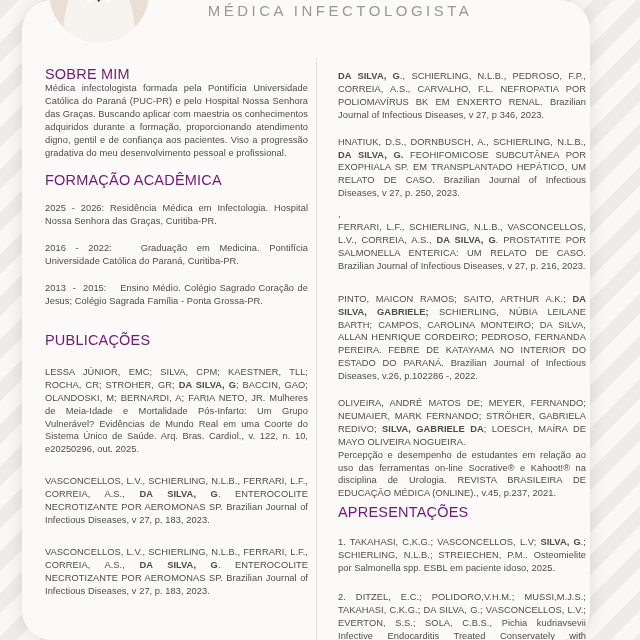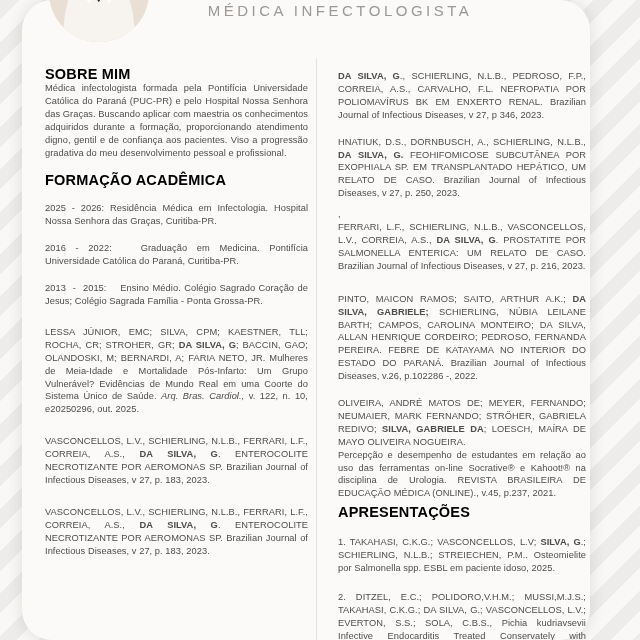--- a/index.html
+++ b/index.html
@@ -22,41 +22,41 @@
     position:absolute;left:68px;top:0;width:500px;text-align:center;
     color:#9b9896;letter-spacing:3.5px;font-weight:400;
   }
   .subtitle{font-size:15px;margin-top:2px;white-space:nowrap;}
   .registration{font-size:15px;margin-top:7px;white-space:nowrap;}
   .divider{position:absolute;left:294px;top:58px;bottom:0;width:1px;background:#e3e2e0;}
   .col{position:absolute;top:58px;}
   .col-left{left:23px;width:263px;}
   .col-right{left:316px;width:248px;}
   .sec{
-    font-size:14.5px;font-weight:700;color:#000000;letter-spacing:.2px;margin:0;
+    font-size:14.5px;font-weight:400;color:#701a75;letter-spacing:.2px;margin:0;
   }
   .t-about{margin-top:8px;}
   .t-edu{margin-top:13px;}
   .t-pub{margin-top:24px;}
   .t-pres{margin-top:4px;}
   .body,.list p{
     font-size:9.3px;line-height:12.9px;color:#4d4d4d;text-align:justify;
     white-space:pre-line;margin:0;letter-spacing:.05px;
   }
   .about{}
   .edu-list p{margin-top:14px;}
   .pub-list p{margin-top:19px;}
   .pub-list p:first-child{margin-top:18px;}
   .right-pubs p{margin-top:14px;}
   .right-pubs p:first-child{margin-top:12px;}
   .right-pubs p:nth-child(3){margin-top:8px;}
   .right-pubs p:nth-child(4){margin-top:20px;}
   .pres-list p{margin-top:16px;}
   .b{font-weight:700;}
-  .i{font-style:italic;}
+  .i{}
 </style>
 </head>
 <body>
 
 <div class="page">
   <div class="card">
 
     <div class="photo">
       <svg viewBox="0 0 100 100">
         <rect x="0" y="0" width="100" height="100" fill="#eadfd5"></rect>
@@ -82,20 +82,21 @@
       <h2 class="sec t-about">SOBRE MIM</h2>
       <p class="body about">Médica infectologista formada pela Pontifícia Universidade Católica do Paraná (PUC-PR) e pelo Hospital Nossa Senhora das Graças. Buscando aplicar com maestria os conhecimentos adquiridos durante a formação, proporcionando atendimento digno, gentil e de confiança aos pacientes. Viso a progressão gradativa do meu desenvolvimento pessoal e profissional.</p>
 
       <h2 class="sec t-edu">FORMAÇÃO ACADÊMICA</h2>
       <div class="list edu-list">
           <p>2025 - 2026: Residência Médica em Infectologia. Hospital Nossa Senhora das Graças, Curitiba-PR.</p>
           <p>2016 - 2022: &nbsp;&nbsp;Graduação em Medicina. Pontifícia Universidade Católica do Paraná, Curitiba-PR.</p>
           <p>2013 &nbsp;- &nbsp;2015: &nbsp;&nbsp;&nbsp;Ensino Médio. Colégio Sagrado Coração de Jesus; Colégio Sagrada Família - Ponta Grossa-PR.</p>
         </div>
 
+      <h2 class="sec t-pub">PUBLICAÇÕES</h2>
       <div class="list pub-list">
           <p><span>LESSA JÚNIOR, EMC; SILVA, CPM; KAESTNER, TLL; ROCHA, CR; STROHER, GR; </span><span class="b">DA SILVA, G</span><span>; BACCIN, GAO; OLANDOSKI, M; BERNARDI, A; FARIA NETO, JR. Mulheres de Meia-Idade e Mortalidade Pós-Infarto: Um Grupo Vulnerável? Evidências de Mundo Real em uma Coorte do Sistema Único de Saúde. </span><span class="i">Arq. Bras. Cardiol.,</span><span> v. 122, n. 10, e20250296, out. 2025.</span></p>
           <p><span>VASCONCELLOS, L.V., SCHIERLING, N.L.B., FERRARI, L.F., CORREIA, A.S., </span><span class="b">DA SILVA, G</span><span>. ENTEROCOLITE NECROTIZANTE POR AEROMONAS SP. Brazilian Journal of Infectious Diseases, v 27, p. 183, 2023.</span></p>
           <p><span>VASCONCELLOS, L.V., SCHIERLING, N.L.B., FERRARI, L.F., CORREIA, A.S., </span><span class="b">DA SILVA, G</span><span>. ENTEROCOLITE NECROTIZANTE POR AEROMONAS SP. Brazilian Journal of Infectious Diseases, v 27, p. 183, 2023.</span></p>
         </div>
     </div>
 
     <div class="col col-right">
       <div class="list pub-list right-pubs">
           <p><span class="b">DA SILVA, G</span><span>., SCHIERLING, N.L.B., PEDROSO, F.P., CORREIA, A.S., CARVALHO, F.L. NEFROPATIA POR POLIOMAVÍRUS BK EM ENXERTO RENAL. Brazilian Journal of Infectious Diseases, v 27, p 346, 2023.</span></p>

